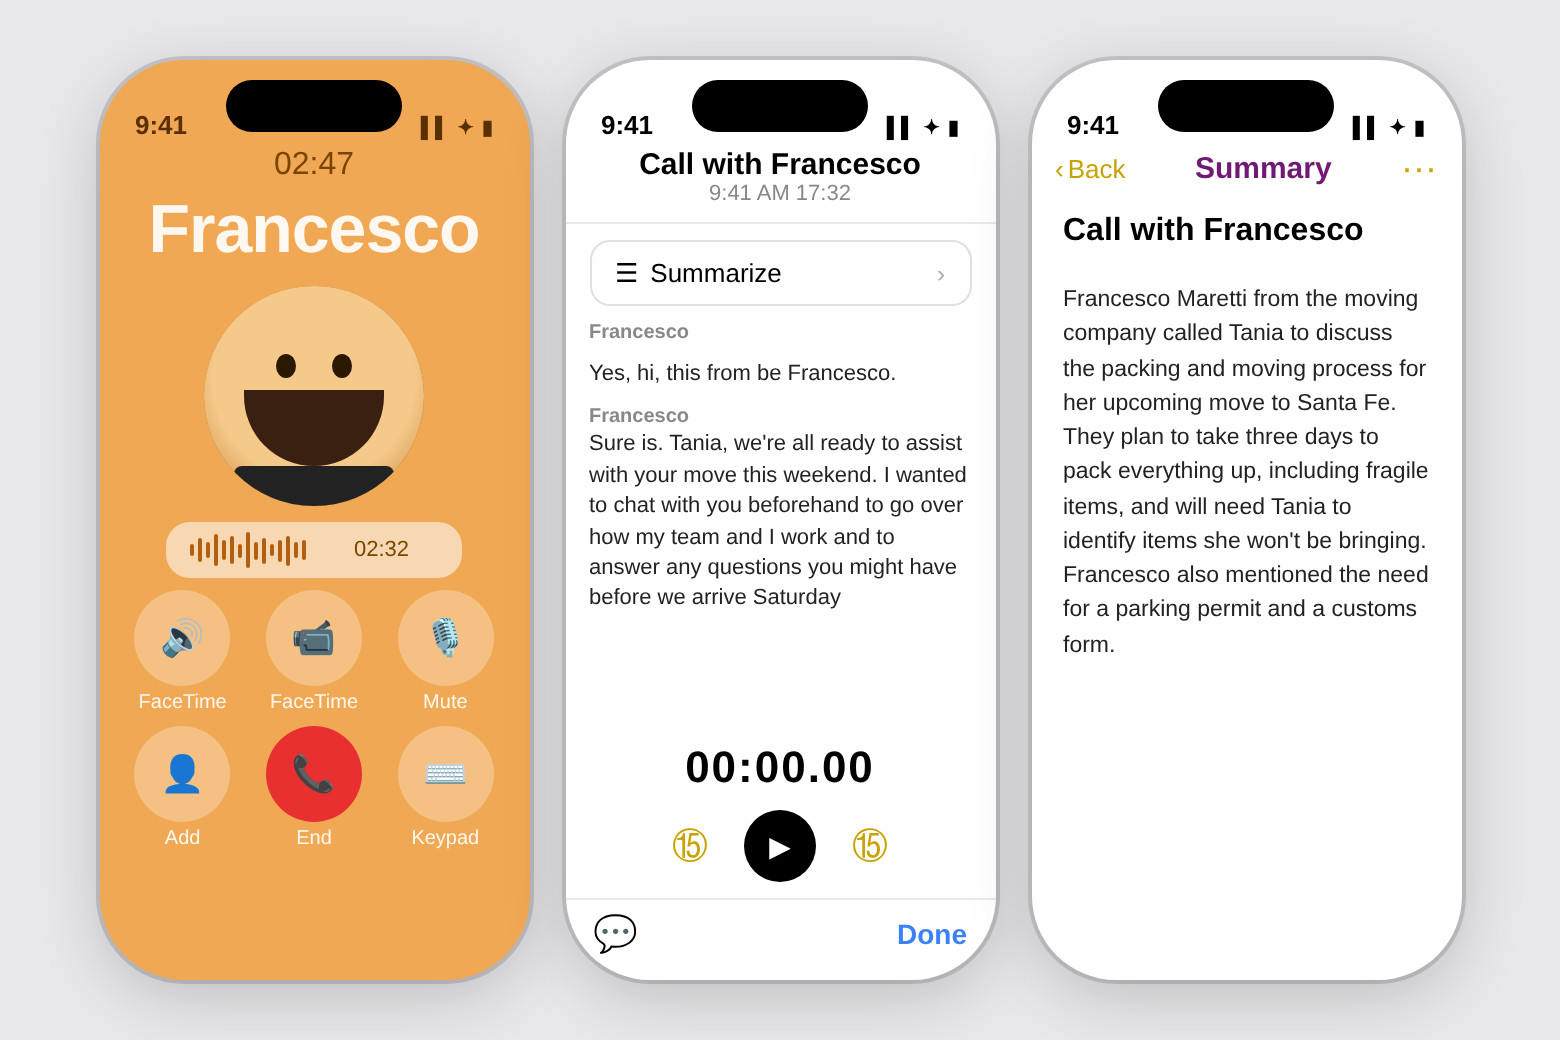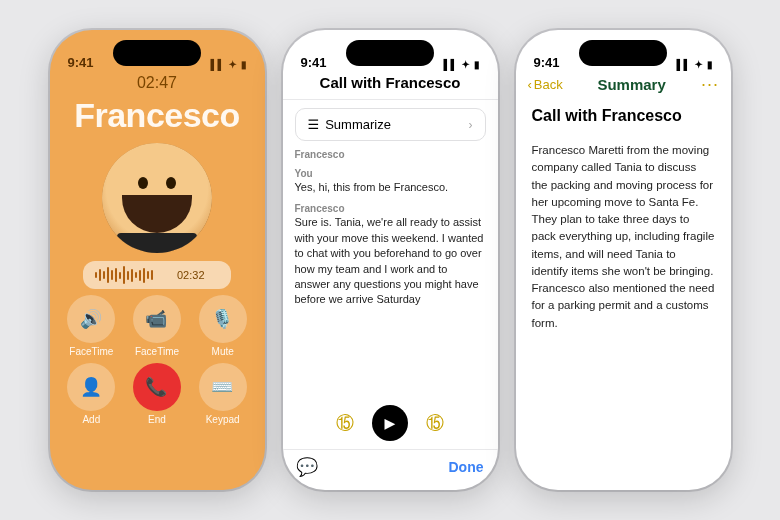--- a/index.html
+++ b/index.html
@@ -257,21 +257,21 @@
     .phone-3 { background: #fff; }
     .phone-3 .status-bar { color: #000; }
     .phone-3-nav {
       display: flex;
       align-items: center;
       justify-content: space-between;
       padding: 0 12px 8px;
       flex-shrink: 0;
     }
     .nav-back { font-size: 13px; color: #c8a200; display: flex; align-items: center; gap: 2px; }
-    .nav-title { font-size: 15px; font-weight: 600; color: #14532d; }
+    .nav-title { font-size: 15px; font-weight: 600; color: #701a75; }
     .nav-dots { color: #c8a200; font-size: 18px; }
     .phone-3-content {
       flex: 1;
       padding: 4px 16px 16px;
       overflow: hidden;
     }
     .summary-call-title { font-size: 16px; font-weight: 700; color: #000; margin-bottom: 10px; }
     .summary-body { font-size: 11.5px; color: #222; line-height: 1.5; margin-top: 17px; }
   </style>
 </head>
@@ -357,40 +357,43 @@
   <div class="status-bar">
     <span class="status-time">9:41</span>
     <div class="status-icons">
       <span>▌▌</span>
       <span>✦</span>
       <span>▮</span>
     </div>
   </div>
   <div class="phone-2-header">
     <div class="phone-2-title">Call with Francesco</div>
+    <div class="phone-2-subtitle">9:41 AM  17:32</div>
   </div>
   <div class="summarize-btn">
     <div class="summarize-left">
       <span>☰</span>
       <span>Summarize</span>
     </div>
     <span class="summarize-chevron">›</span>
   </div>
   <div class="transcript-scroll">
     <div class="transcript-msg">
       <div class="transcript-speaker">Francesco</div>
     </div>
     <div class="transcript-msg">
-      <div class="transcript-speaker">You</div>
       <div class="transcript-text">Yes, hi, this from be Francesco.</div>
     </div>
     <div class="transcript-msg">
       <div class="transcript-speaker">Francesco</div>
       <div class="transcript-text">Sure is. Tania, we're all ready to assist with your move this weekend. I wanted to chat with you beforehand to go over how my team and I work and to answer any questions you might have before we arrive Saturday</div>
     </div>
+  </div>
+  <div class="timer-section">
+    <div class="timer-display">00:00.00</div>
   </div>
   <div class="playback-controls">
     <span class="skip-btn">⑮</span>
     <div class="play-btn">
       <span>▶</span>
     </div>
     <span class="skip-btn">⑮</span>
   </div>
   <div class="phone-2-footer">
     <span class="footer-icon">💬</span>

